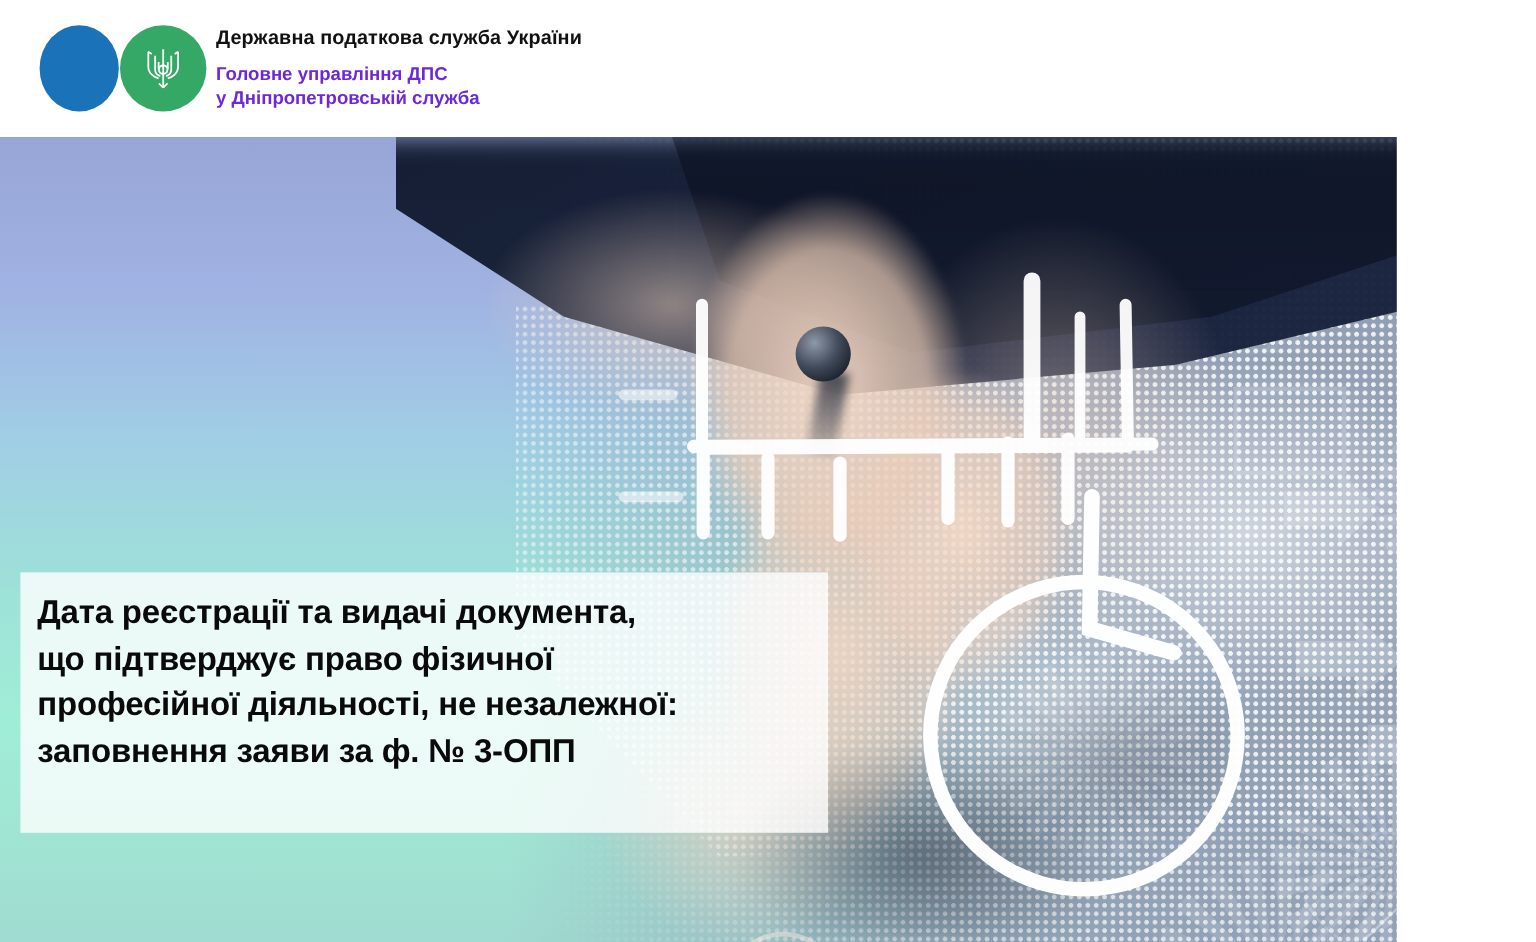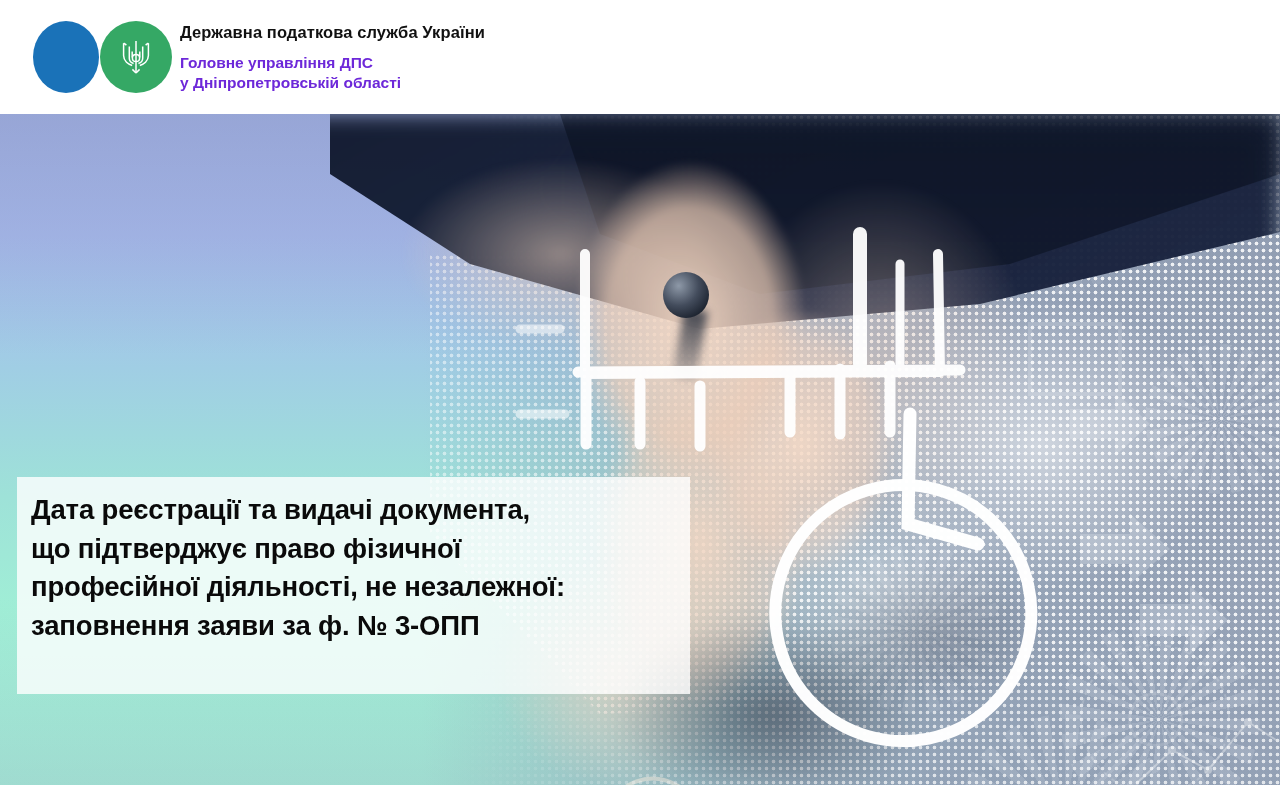--- a/index.html
+++ b/index.html
@@ -2,21 +2,21 @@
 <html lang="uk"><head>
 <meta charset="utf-8">
 <title>ДПС у Дніпропетровській області</title>
 <style>
   * { margin:0; padding:0; box-sizing:border-box; }
   html, body {
     width:1280px; height:785px; overflow:hidden;
     background:#ffffff;
     font-family:"Liberation Sans", sans-serif;
   }
-  #page { position:relative; width:1280px; height:785px; overflow:hidden; }
+  #page { position:relative; width:1164px; height:785px; overflow:hidden; }
 
   
   #header {
     position:absolute; left:0; top:0; width:1280px; height:114px;
     background:#ffffff; z-index:40;
   }
   #header-inner {
     position:absolute; left:33px; top:21px;
     display:flex; align-items:flex-start;
   }
@@ -188,21 +188,21 @@
               <path d="M4.6 6.2 L7.4 8.0 M29.4 6.2 L26.6 8.0"></path>
             </g>
           </svg>
         </div>
       </div>
 
       <div class="org-text">
         <div class="org-line1">Державна податкова служба України</div>
         <div class="org-sub">
           <div>Головне управління ДПС</div>
-          <div>у Дніпропетровській області</div>
+          <div>у Дніпропетровській служба</div>
         </div>
       </div>
 
     </div>
   </header>
 
   <section id="banner">
 
     <div class="layer" id="bg-base"></div>
     <div class="layer" id="bg-right"></div>

